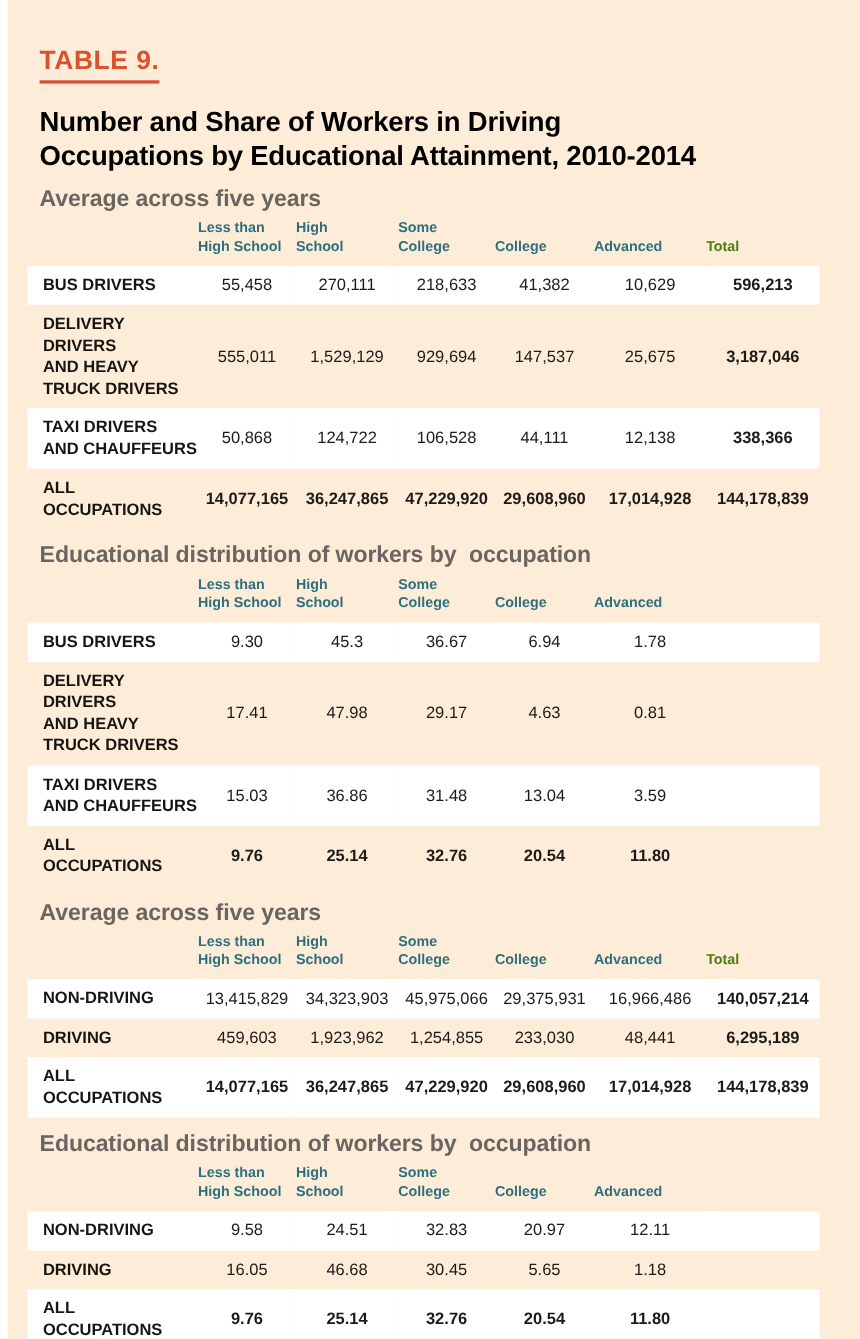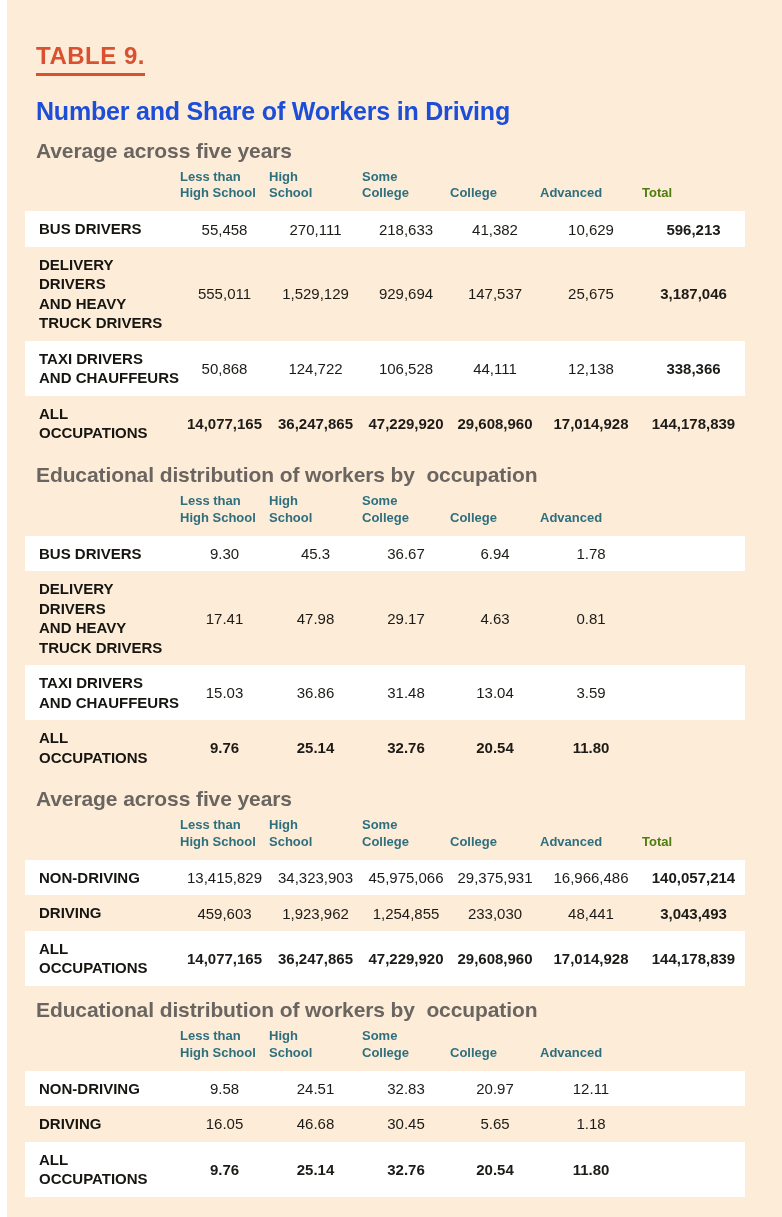--- a/index.html
+++ b/index.html
@@ -30,21 +30,21 @@
     color: #d9512e;
     border-bottom: 3px solid #d9512e;
     padding-bottom: 3px;
     margin-bottom: 20px;
   }
   .title {
     font-size: 25px;
     font-weight: bold;
     line-height: 1.22;
     letter-spacing: -0.2px;
-    color: #1d4ed8;
+    color: #000000;
     margin-bottom: 10px;
   }
   .section { margin-top: 12px; }
   .section-heading {
     font-size: 21px;
     font-weight: bold;
     color: #6a6560;
     letter-spacing: -0.1px;
     white-space: pre-wrap;
     margin-bottom: 2px;
@@ -95,20 +95,21 @@
 <body>
 
 <div class="left-strip"></div>
 
 <div class="page">
 
   <div class="inset">
     <div class="kicker">TABLE 9.</div>
     <h1 class="title">
         <span style="display:block">Number and Share of Workers in Driving</span>
+        <span style="display:block">Occupations by Educational Attainment, 2010-2014</span>
       </h1>
   </div>
 
   <div class="section">
     <h2 class="section-heading inset">Average across five years</h2>
     <table class="data-table">
       <colgroup>
           <col class="w-label">
           <col class="w-c1">
           <col class="w-c2">
@@ -283,21 +284,21 @@
           <td>16,966,486</td>
           <td class="c-total">140,057,214</td>
         </tr>
         <tr>
           <td class="label">DRIVING</td>
           <td>459,603</td>
           <td>1,923,962</td>
           <td>1,254,855</td>
           <td>233,030</td>
           <td>48,441</td>
-          <td class="c-total">3,043,493</td>
+          <td class="c-total">6,295,189</td>
         </tr>
         <tr class="row-all">
           <td class="label">ALL
 OCCUPATIONS</td>
           <td>14,077,165</td>
           <td>36,247,865</td>
           <td>47,229,920</td>
           <td>29,608,960</td>
           <td>17,014,928</td>
           <td class="c-total">144,178,839</td>

